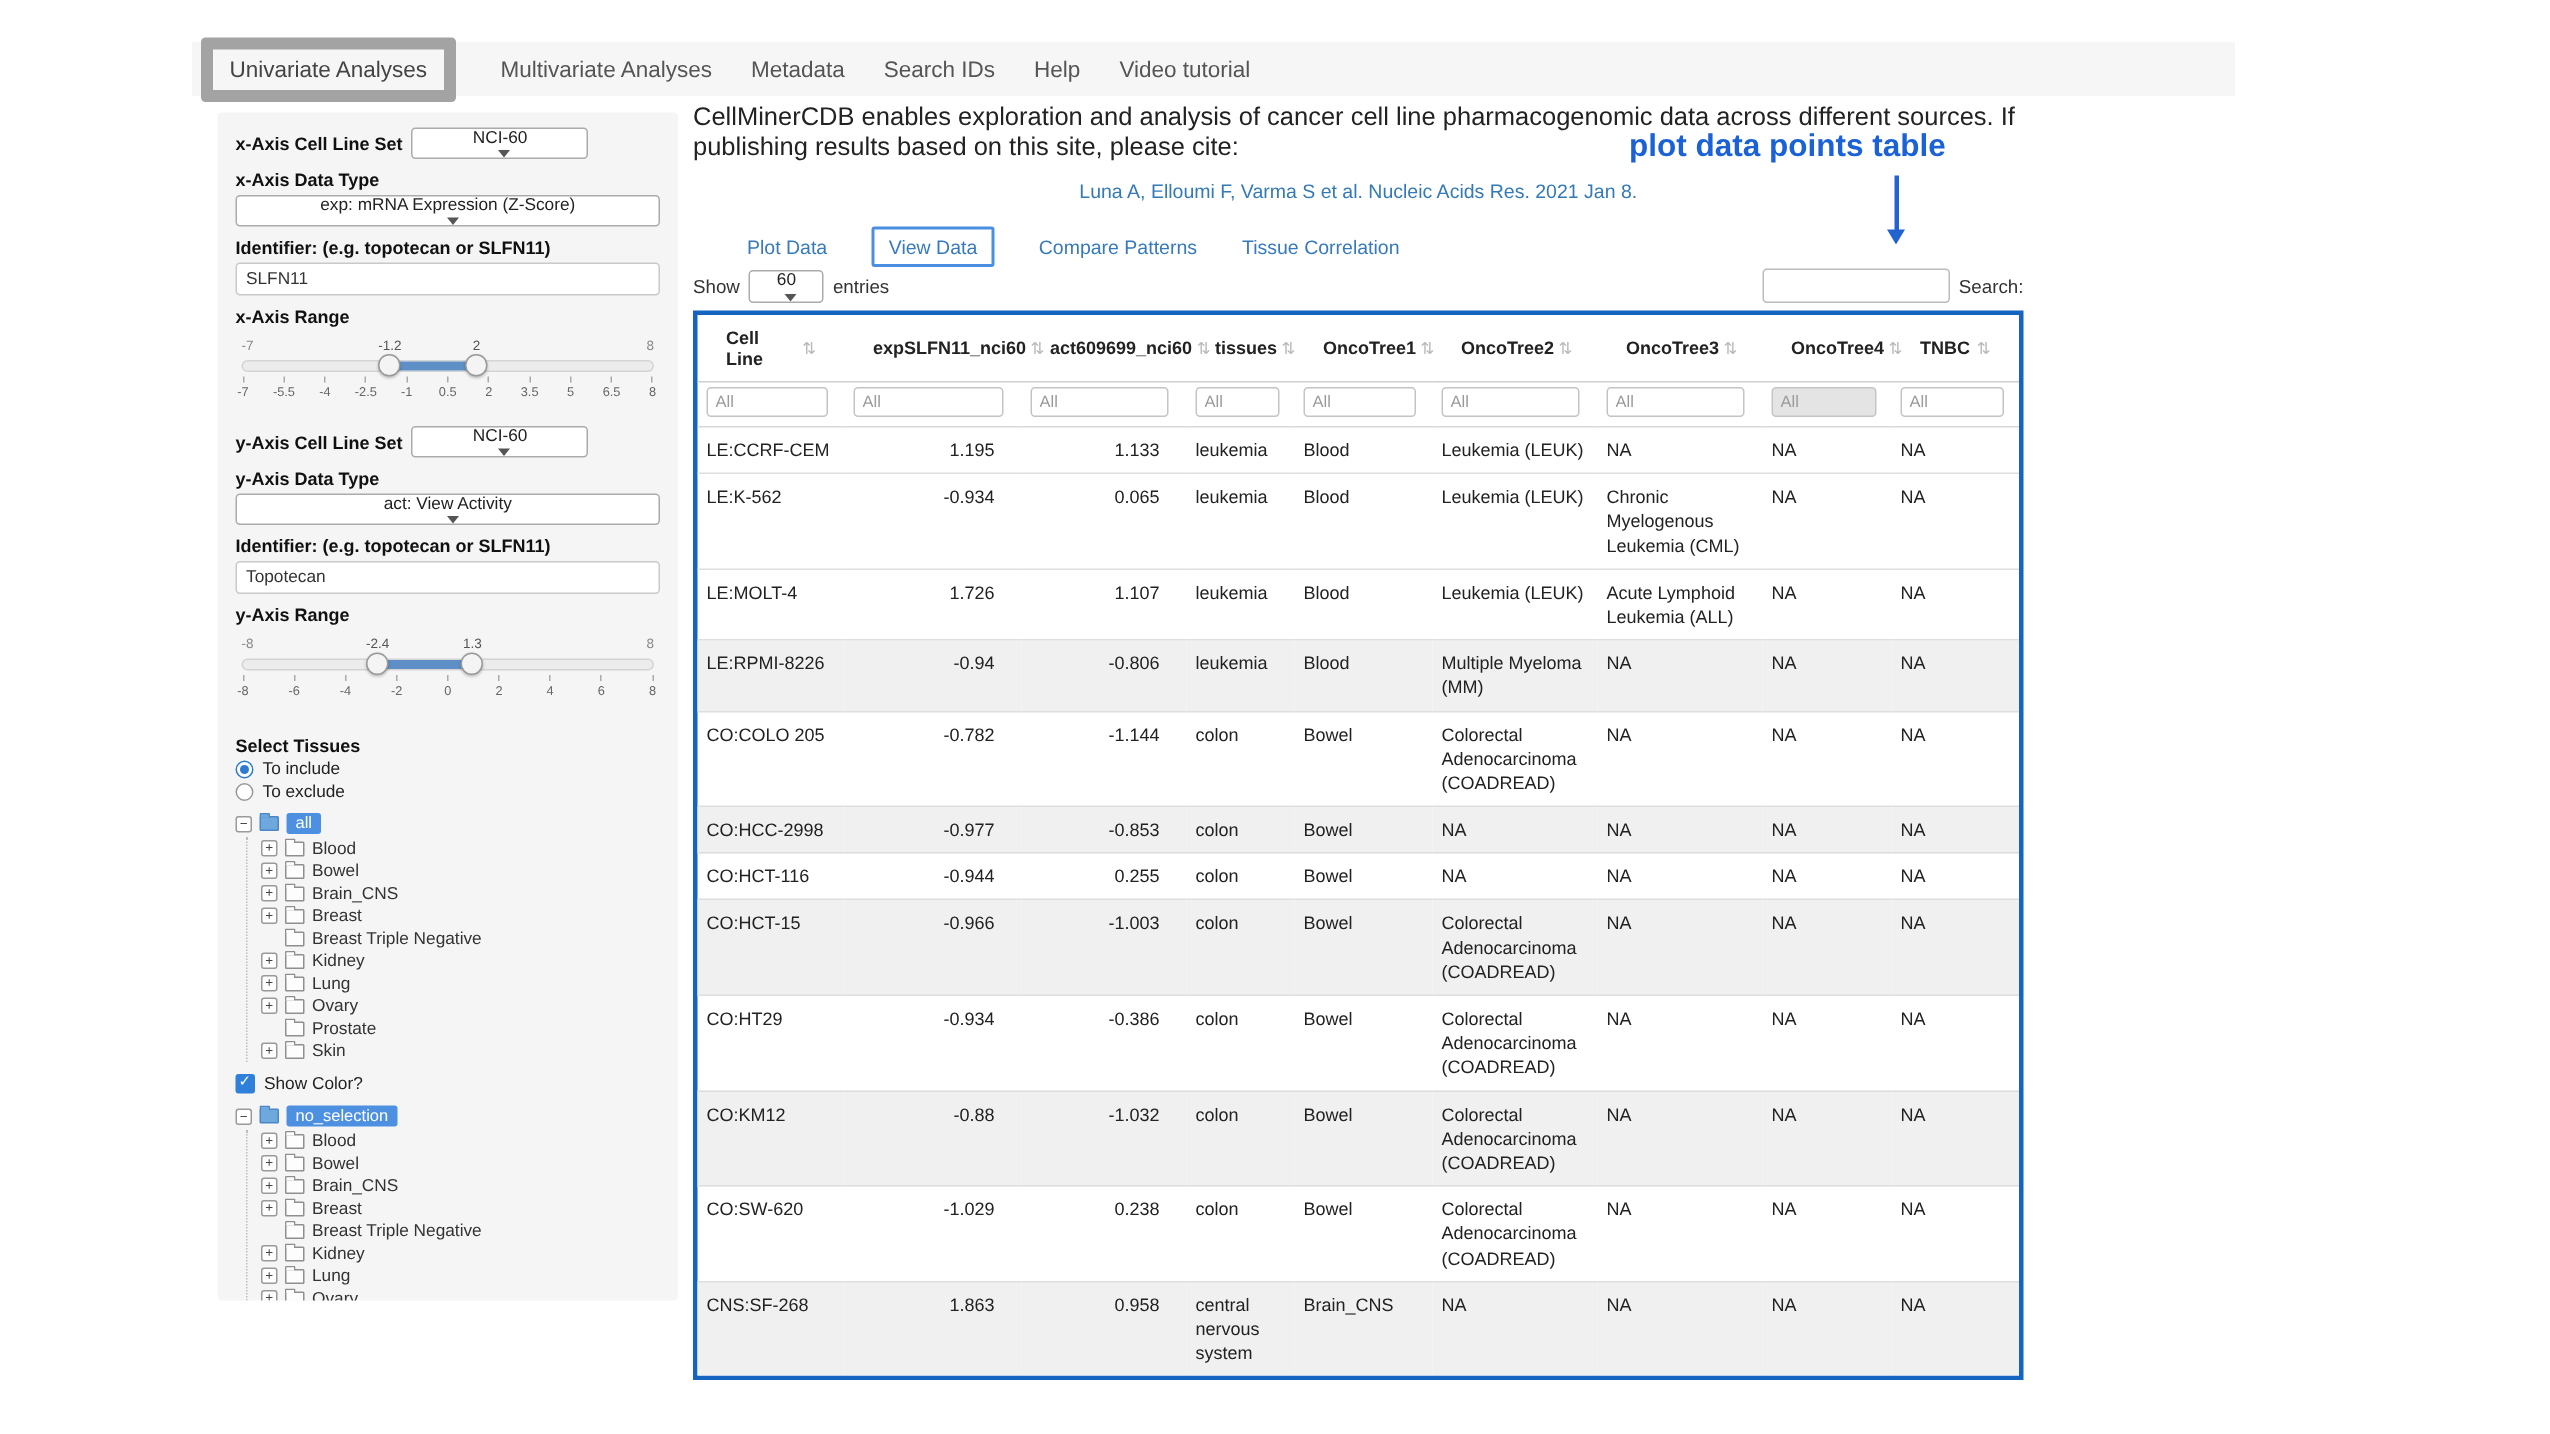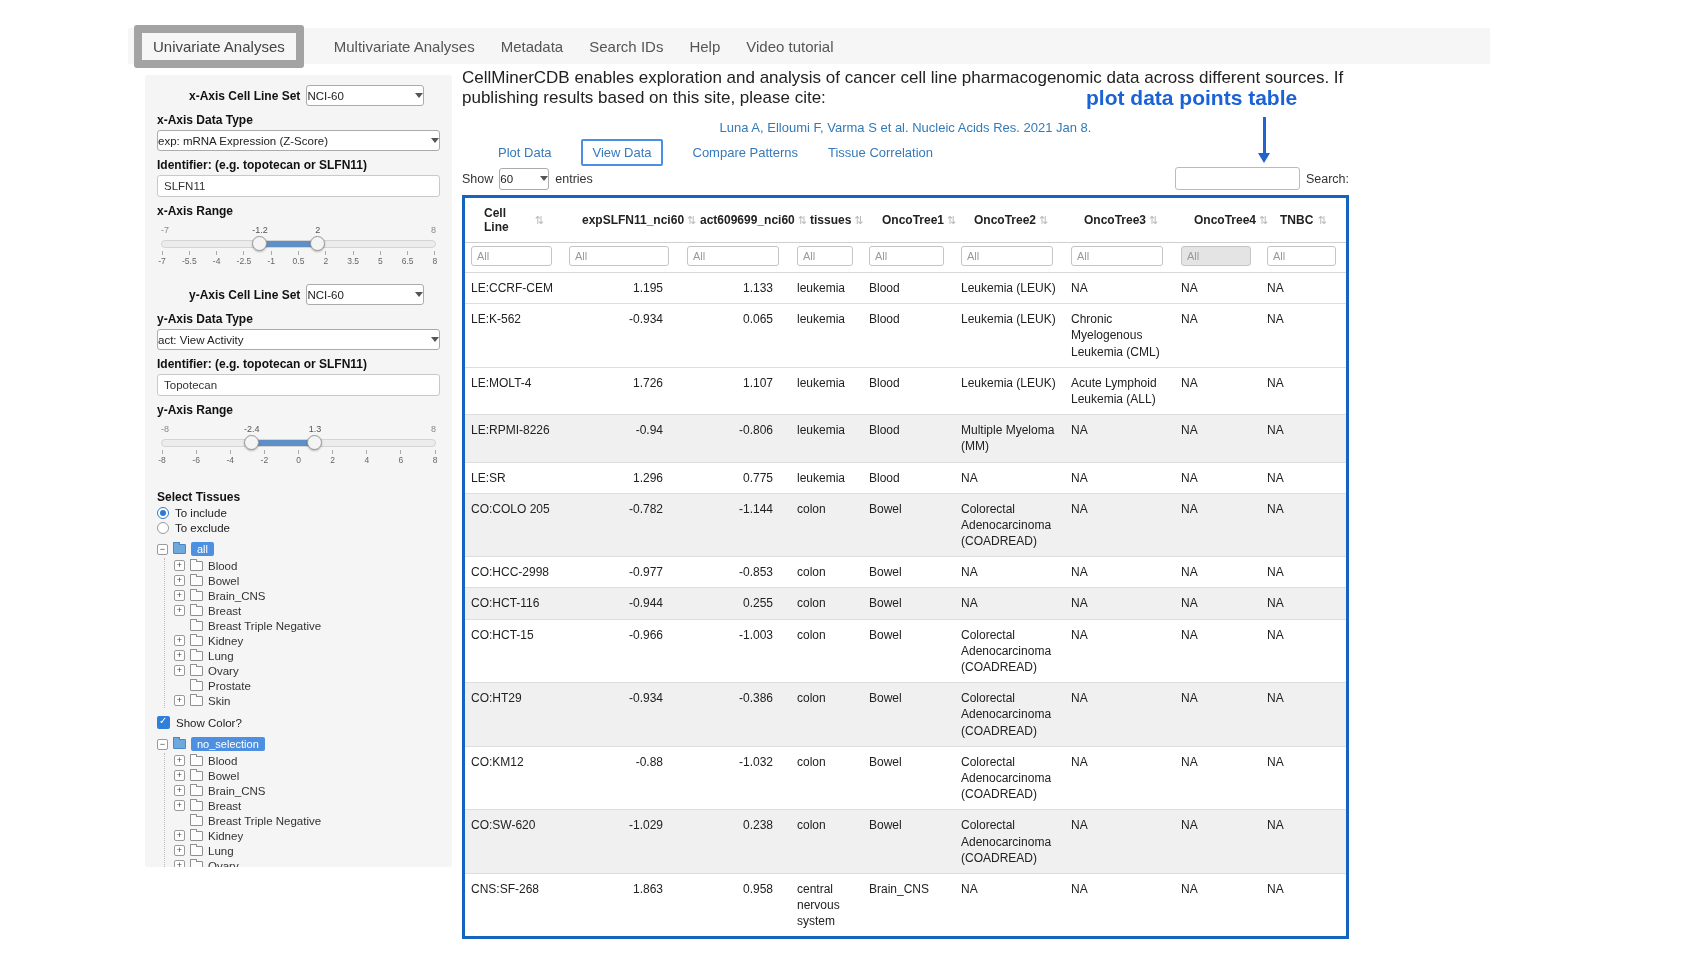--- a/index.html
+++ b/index.html
@@ -8,26 +8,26 @@
 
   
   .nav { position:absolute; left:128px; top:28px; width:1362px; height:36px;
          background:#f6f6f6; display:flex; align-items:center; gap:26px; padding-left:6px; }
   .nav-item { font-size:15px; color:#555; white-space:nowrap; cursor:default; }
   .nav-item.boxed { border:8px solid #a3a3a3; border-radius:3px; padding:5px 11px; color:#444; margin-right:4px; }
 
   
   .sidebar { position:absolute; left:145px; top:75px; width:307px; height:792px;
              background:#f5f5f5; border-radius:3px; padding:10px 12px; overflow:hidden; }
-  .fr { display:flex; align-items:center; gap:6px;margin-left:32px; }
+  .fr { display:flex; align-items:center; gap:6px; }
   .lbl { font-size:12px; font-weight:bold; color:#111; }
   .lbl.blk { display:block; margin:7px 0 3px; }
   .select { background:#fff; border:1px solid #ababab; border-radius:3px; height:21px;
             display:flex; align-items:center; justify-content:space-between; padding:0 0;
-            font-size:11.5px; color:#222; }
+            font-size:11.5px; color:#222;flex-direction:column; }
   .select.sm { width:118px; }
   .select.full { width:100%; }
   .chev { width:0; height:0; border-left:4px solid transparent; border-right:4px solid transparent;
           border-top:5px solid #555; flex:0 0 auto; margin-left:6px; }
   .text-input { width:100%; height:22px; border:1px solid #c9c9c9; border-radius:3px;
                 font-size:11.5px; color:#333; padding:0 6px; background:#fff;
                 font-family:"Liberation Sans", sans-serif; }
 
   
   .slider { position:relative; margin:22px 4px 0; }
@@ -66,21 +66,21 @@
             position:relative; flex:0 0 auto; }
   .folder::before { content:""; position:absolute; top:-3px; left:-1px; width:5px; height:2px;
                     background:#fdfdfd; border:1px solid #8f8f8f; border-bottom:none; border-radius:1px 1px 0 0; }
   .folder.root { background:#6fa8dc; border-color:#4a86c8; }
   .folder.root::before { background:#6fa8dc; border-color:#4a86c8; }
 
   
   .main { position:absolute; left:462px; top:68px; width:887px; }
   .citation { text-align:left; font-size:17px; color:#222; }
   .citation-link { text-align:center; font-size:13px; color:#337ab7; margin-top:12px; cursor:pointer; }
-  .tabs-row { display:flex; align-items:center; gap:30px; margin-top:10px; padding-left:36px; }
+  .tabs-row { display:flex; align-items:center; gap:30px; margin-top:22px; padding-left:36px; }
   .tab { font-size:13px; color:#3779bd; cursor:pointer; white-space:nowrap; }
   .tab.boxed { border:2px solid #4b8fe2; border-radius:2px; padding:4px 9px; margin:-6px 0; }
   .download-row { display:flex; align-items:center; gap:10px; margin-top:9px; }
   .download-link { font-size:12.5px; color:#3779bd; cursor:pointer; }
   .ann-arrow-left { font-size:19px; font-weight:bold; color:#2263cf; line-height:1; }
   .ann-download { font-size:17px; font-weight:bold; color:#2263cf; }
   .controls-row { display:flex; align-items:center; justify-content:space-between; margin-top:7px; }
   .show-entries { display:flex; align-items:center; gap:6px; font-size:12.5px; color:#333; }
   .select.entries { width:50px; height:22px; }
   .search-box { display:flex; align-items:center; gap:6px; }
@@ -578,31 +578,20 @@
               <td class="num">-0.94</td>
               <td class="num">-0.806</td>
               <td>leukemia</td>
               <td>Blood</td>
               <td>Multiple Myeloma (MM)</td>
               <td>NA</td>
               <td>NA</td>
               <td>NA</td>
             </tr>
 
-            <tr class="data-row">
-              <td>LE:SR</td>
-              <td class="num">1.296</td>
-              <td class="num">0.775</td>
-              <td>leukemia</td>
-              <td>Blood</td>
-              <td>NA</td>
-              <td>NA</td>
-              <td>NA</td>
-              <td>NA</td>
-            </tr>
 
             <tr class="data-row">
               <td>CO:COLO 205</td>
               <td class="num">-0.782</td>
               <td class="num">-1.144</td>
               <td>colon</td>
               <td>Bowel</td>
               <td>Colorectal Adenocarcinoma (COADREAD)</td>
               <td>NA</td>
               <td>NA</td>

